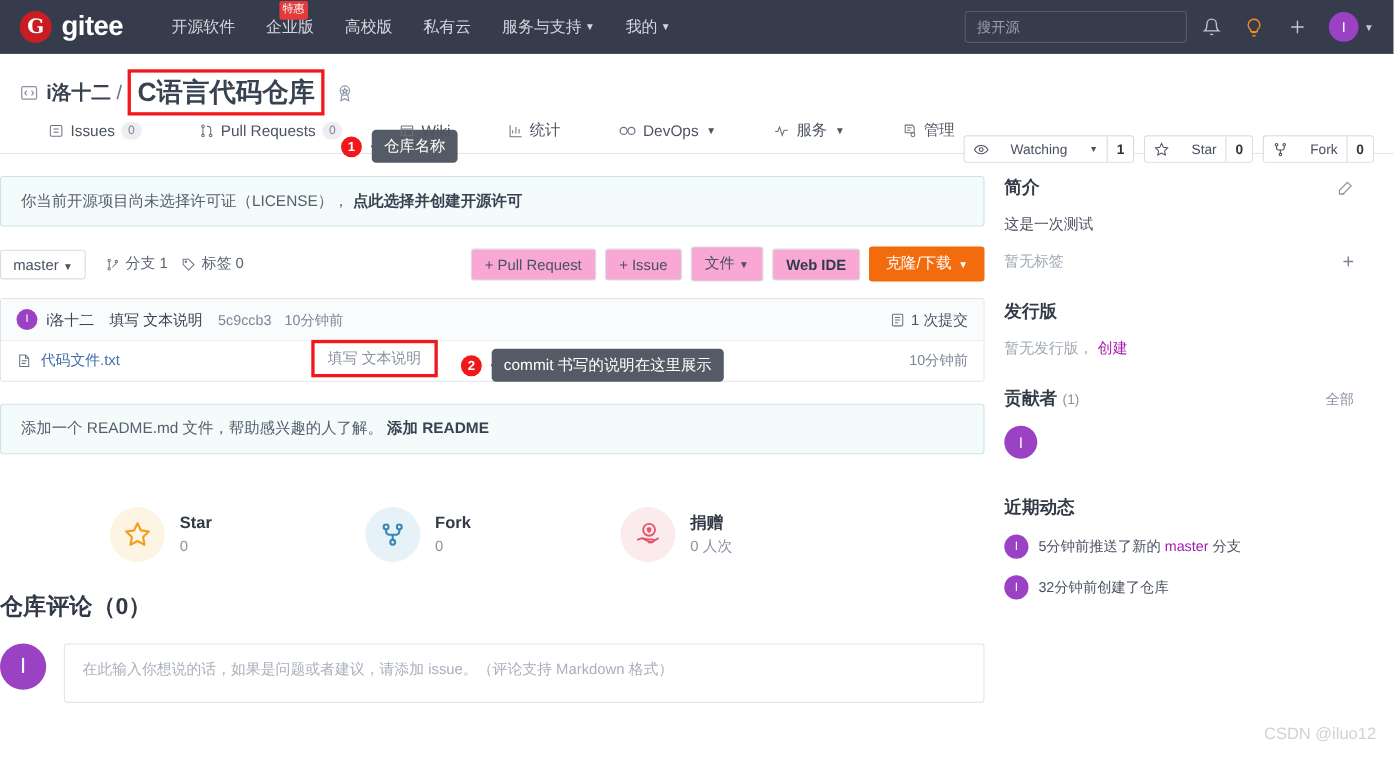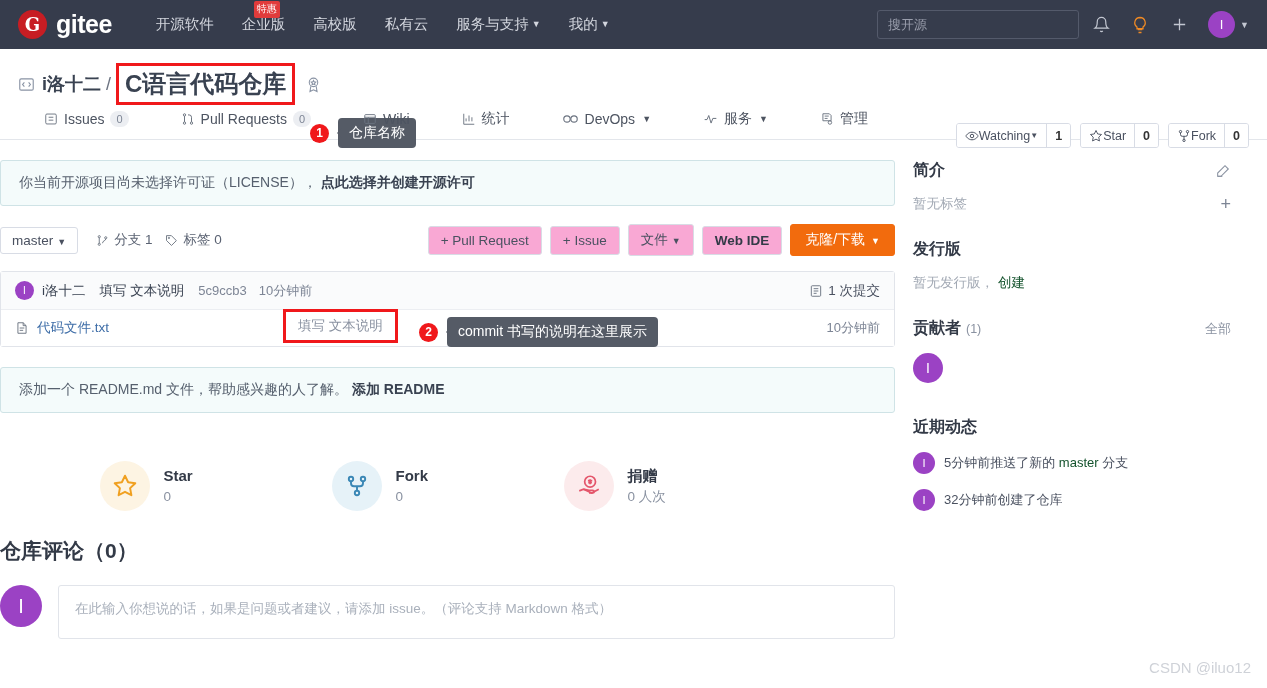--- a/index.html
+++ b/index.html
@@ -77,21 +77,21 @@
   }
   .anno-bubble:before {
     content:""; position:absolute; left:-6px; top:50%; margin-top:-5px;
     border:5px solid transparent; border-right-color:#555b66;
   }
   .anno-1 { position:absolute; left:310px; top:69px; display:flex; align-items:center; }
 
   .repo-stats { position:absolute; right:18px; top:74px; display:flex; gap:9px; }
   .stat-group { display:flex; border:1px solid #d8dce5; border-radius:3px; overflow:hidden; height:25px; }
   .stat-btn {
-    padding: 0 8px; font-size:12.5px; color:#4a5160; display:flex; align-items:center; gap:0;
+    padding: 0 8px; font-size:12.5px; color:#4a5160; display:flex; align-items:center; gap:20px;
     background:#fff; cursor:pointer;
   }
   .stat-count {
     padding: 0 8px; font-size:12.5px; color:#333; font-weight:bold;
     border-left:1px solid #d8dce5; display:flex; align-items:center; background:#fff; cursor:pointer;
   }
 
   
   .tabs {
     display:flex; border-bottom:1px solid #e3e6eb; padding: 0 18px; height:38px;
@@ -203,21 +203,21 @@
 
   
   .s-head { display:flex; align-items:center; margin-bottom:14px; }
   .s-title { font-size:16px; font-weight:bold; color:#333a47; }
   .s-sub { font-size:12.5px; color:#8a92a1; margin-left:5px; font-weight:normal; }
   .s-action { margin-left:auto; color:#8a92a1; font-size:13px; cursor:pointer; display:flex; align-items:center;}
   .s-text { font-size:13.5px; color:#4a5160; margin-bottom:16px; }
   .s-muted-row { display:flex; align-items:center; font-size:13.5px; color:#a2a9b4; margin-bottom:8px;}
   .s-plus { margin-left:auto; color:#7d8595; font-size:18px; cursor:pointer; line-height:1;}
   .s-block { margin-bottom:26px; }
-  .s-link { color:#14532d; text-decoration:none; cursor:pointer; }
+  .s-link { color:#a21caf; text-decoration:none; cursor:pointer; }
   .contrib-av {
     width:30px;height:30px;border-radius:50%;background:#9b42c4;color:#fff;
     display:flex;align-items:center;justify-content:center;font-size:14px;cursor:pointer;
   }
   .feed-item { display:flex; align-items:center; gap:9px; font-size:13px; color:#4a5160; margin-bottom:15px; }
   .feed-av {
     width:22px;height:22px;border-radius:50%;background:#9b42c4;color:#fff;
     display:flex;align-items:center;justify-content:center;font-size:11px;flex:none;
   }
 
@@ -569,20 +569,21 @@
       <div class="s-block">
         <div class="s-head">
           <div class="s-title">简介</div>
           <div class="s-action">
             <svg width="16" height="16" viewBox="0 0 24 24" fill="none" stroke="#8a92a1" stroke-width="1.6">
                 <path d="M4 20h7"></path>
                 <path d="M4 20v-5L15 4l5 5-11 11z"></path>
               </svg>
           </div>
         </div>
+        <div class="s-text">这是一次测试</div>
         <div class="s-muted-row">
           <span>暂无标签</span>
           <span class="s-plus">+</span>
         </div>
       </div>
 
       <div class="s-block">
         <div class="s-head">
           <div class="s-title">发行版</div>
         </div>

